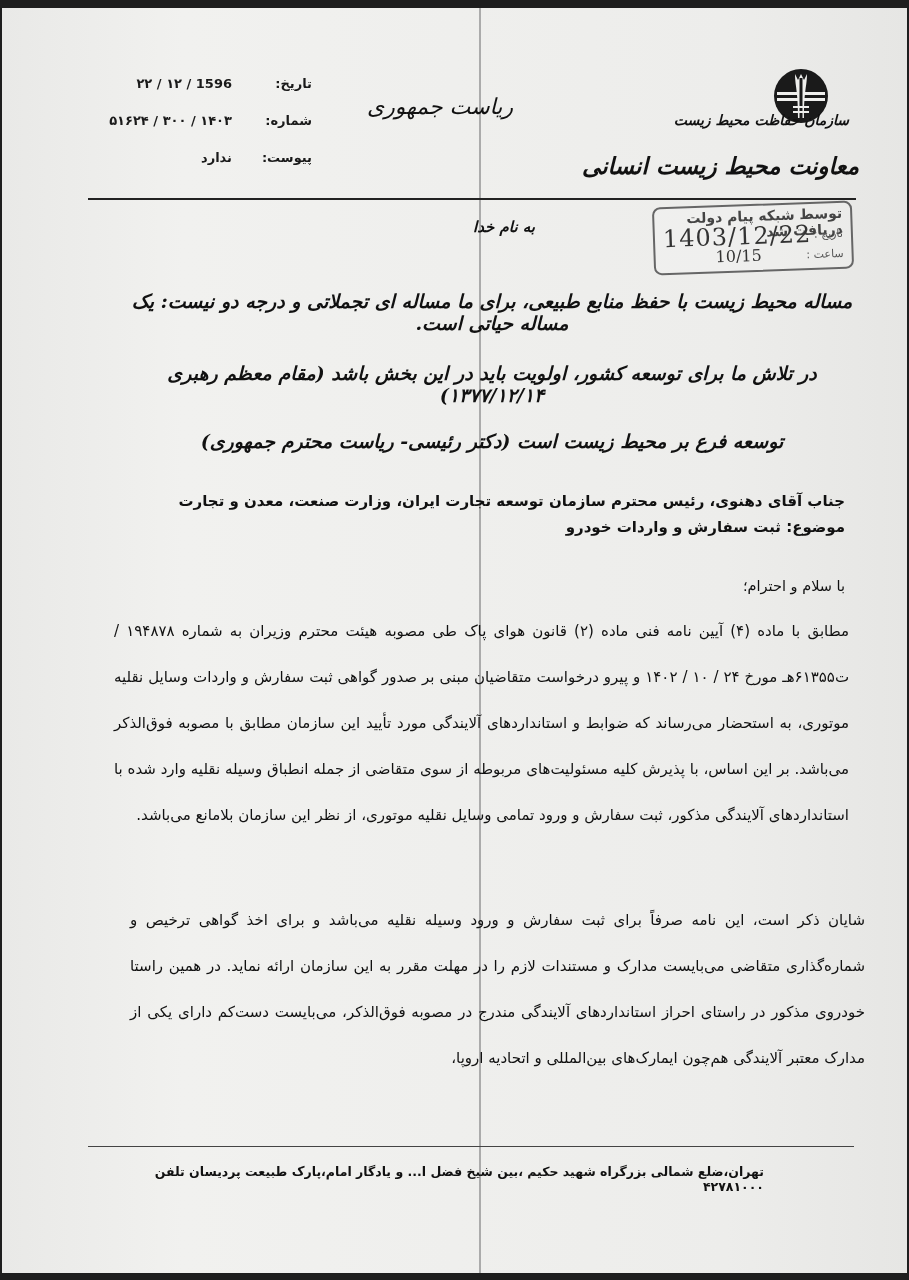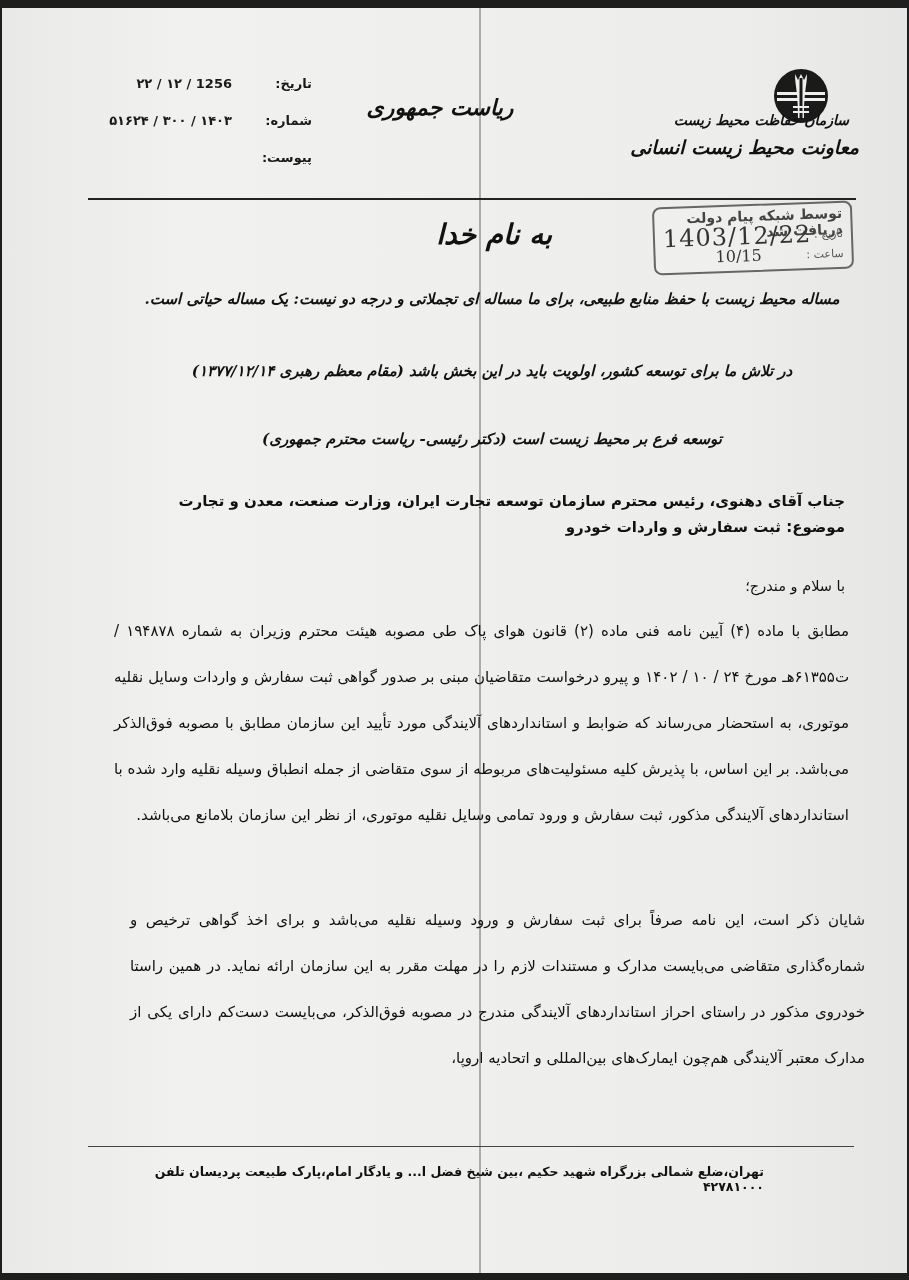--- a/index.html
+++ b/index.html
@@ -18,40 +18,40 @@
     }
     .rtl { direction:rtl; }
     .abs { position:absolute; }
 
     
     .meta { left:90px; top:66px; width:220px; font-family:"DejaVu Sans", sans-serif; font-size:13px; color:#1a1a1a; font-weight:bold; }
     .meta-row { display:flex; direction:rtl; justify-content:flex-start; height:37px; line-height:20px; }
     .meta-label { width:80px; text-align:right; }
     .meta-val { text-align:right; flex:1; letter-spacing:0.5px; }
 
-    .presidency { left:358px; top:86px; width:160px; text-align:center; font-family:"DejaVu Serif", serif; font-style:italic; font-weight:bold; font-size:22px; color:#111; }
+    .presidency { left:358px; top:86px; width:160px; text-align:center; font-family:"DejaVu Serif", serif; font-style:italic; font-weight:normal; font-size:22px; color:#111; }
 
     
     .logo { left:771px; top:60px; width:56px; height:56px; }
     .org1 { right:58px; top:104px; font-family:"DejaVu Serif", serif; font-style:italic; font-weight:bold; font-size:14px; color:#111; }
-    .org2 { right:48px; top:128px; font-family:"DejaVu Serif", serif; font-style:italic; font-weight:bold; font-size:19px; color:#111; }
+    .org2 { right:48px; top:144px; font-family:"DejaVu Serif", serif; font-style:italic; font-weight:bold; font-size:23px; color:#111; }
 
     .header-line { left:86px; top:190px; width:768px; height:2px; background:#222; }
 
     
     .stamp { left:651px; top:196px; width:196px; height:64px; border:2px solid #666; border-radius:8px; transform:rotate(-2deg); background:rgba(255,255,255,0.15); }
     .stamp-title { position:absolute; right:8px; top:2px; font-size:14px; font-weight:bold; color:#444; }
     .stamp-date-label { position:absolute; right:8px; top:24px; font-size:11px; color:#555; }
     .stamp-time-label { position:absolute; right:8px; top:44px; font-size:11px; color:#555; }
     .stamp-date { position:absolute; left:8px; top:16px; font-size:24px; color:#333; font-family:"DejaVu Serif", serif; letter-spacing:1px; direction:ltr; }
     .stamp-time { position:absolute; left:60px; top:40px; font-size:16px; color:#333; font-family:"DejaVu Serif", serif; direction:ltr; }
 
-    .basmala { left:410px; top:210px; width:140px; text-align:right; font-family:"DejaVu Serif", serif; font-style:italic; font-weight:bold; font-size:28px; color:#111; }
+    .basmala { left:432px; top:210px; width:140px; text-align:center; font-family:"DejaVu Serif", serif; font-style:italic; font-weight:bold; font-size:15px; color:#111; }
 
-    .quote { left:120px; width:740px; text-align:center; font-family:"DejaVu Serif", serif; font-style:italic; font-weight:bold; font-size:15px; color:#111; }
+    .quote { left:120px; width:740px; text-align:center; font-family:"DejaVu Serif", serif; font-style:italic; font-weight:bold; font-size:19px; color:#111; }
     .q1 { top:282px; }
     .q2 { top:354px; }
     .q3 { top:422px; }
 
     .addressee { right:62px; top:484px; font-size:15px; font-weight:bold; color:#111; }
     .subject { right:62px; top:510px; font-size:15px; font-weight:bold; color:#111; }
 
     .greeting { right:62px; top:570px; font-size:14.5px; color:#111; }
 
     .body-text { left:112px; width:735px; font-size:15px; color:#111; line-height:46px; text-align:justify; text-align-last:right; }
@@ -63,28 +63,29 @@
   </style>
 </head>
 <body>
 
 <div class="page">
   <div class="fold"></div>
 
   <div class="abs meta">
     <div class="meta-row">
       <span class="meta-label">تاریخ:</span>
-      <span class="meta-val">1256 / ۱۲ / ۲۲</span>
+      <span class="meta-val">1596 / ۱۲ / ۲۲</span>
     </div>
     <div class="meta-row">
       <span class="meta-label">شماره:</span>
       <span class="meta-val">۱۴۰۳ / ۳۰۰ / ۵۱۶۲۴</span>
     </div>
     <div class="meta-row">
       <span class="meta-label">پیوست:</span>
+      <span class="meta-val">ندارد</span>
     </div>
   </div>
 
   <div class="abs presidency rtl">ریاست جمهوری</div>
 
   <svg class="abs logo" viewBox="0 0 56 56">
     <circle cx="28" cy="28" r="27" fill="#1a1a1a"></circle>
     <rect x="4" y="24" width="48" height="3" fill="#efefed"></rect>
     <rect x="4" y="30" width="48" height="3" fill="#efefed"></rect>
     <path d="M22 6 C22 18 25 22 25 50 L31 50 C31 22 34 18 34 6 L31 12 L28 6 L25 12 Z" fill="#efefed"></path>
@@ -108,20 +109,20 @@
 
   <div class="abs basmala rtl">به نام خدا</div>
 
   <div class="abs quote q1 rtl">مساله محیط زیست با حفظ منابع طبیعی، برای ما مساله ای تجملاتی و درجه دو نیست: یک مساله حیاتی است.</div>
   <div class="abs quote q2 rtl">در تلاش ما برای توسعه کشور، اولویت باید در این بخش باشد (مقام معظم رهبری ۱۳۷۷/۱۲/۱۴)</div>
   <div class="abs quote q3 rtl">توسعه فرع بر محیط زیست است (دکتر رئیسی- ریاست محترم جمهوری)</div>
 
   <div class="abs subject rtl">موضوع: ثبت سفارش و واردات خودرو</div>
   <div class="abs addressee rtl">جناب آقای دهنوی، رئیس محترم سازمان توسعه تجارت ایران، وزارت صنعت، معدن و تجارت</div>
 
-  <div class="abs greeting rtl">با سلام و مندرج؛</div>
+  <div class="abs greeting rtl">با سلام و احترام؛</div>
 
   <div class="abs body-text p1 rtl">مطابق با ماده (۴) آیین نامه فنی ماده (۲) قانون هوای پاک طی مصوبه هیئت محترم وزیران به شماره ۱۹۴۸۷۸ / ت۶۱۳۵۵هـ مورخ ۲۴ / ۱۰ / ۱۴۰۲ و پیرو درخواست متقاضیان مبنی بر صدور گواهی ثبت سفارش و واردات وسایل نقلیه موتوری، به استحضار می‌رساند که ضوابط و استانداردهای آلایندگی مورد تأیید این سازمان مطابق با مصوبه فوق‌الذکر می‌باشد. بر این اساس، با پذیرش کلیه مسئولیت‌های مربوطه از سوی متقاضی از جمله انطباق وسیله نقلیه وارد شده با استانداردهای آلایندگی مذکور، ثبت سفارش و ورود تمامی وسایل نقلیه موتوری، از نظر این سازمان بلامانع می‌باشد.</div>
   <div class="abs body-text p2 rtl">شایان ذکر است، این نامه صرفاً برای ثبت سفارش و ورود وسیله نقلیه می‌باشد و برای اخذ گواهی ترخیص و شماره‌گذاری متقاضی می‌بایست مدارک و مستندات لازم را در مهلت مقرر به این سازمان ارائه نماید. در همین راستا خودروی مذکور در راستای احراز استانداردهای آلایندگی مندرج در مصوبه فوق‌الذکر، می‌بایست دست‌کم دارای یکی از مدارک معتبر آلایندگی هم‌چون ایمارک‌های بین‌المللی و اتحادیه اروپا،</div>
 
   <div class="abs footer-line"></div>
   <div class="abs footer rtl">تهران،ضلع شمالی بزرگراه شهید حکیم ،بین شیخ فضل ا... و یادگار امام،پارک طبیعت پردیسان تلفن ۴۲۷۸۱۰۰۰</div>
 </div>
 
 </body></html>

